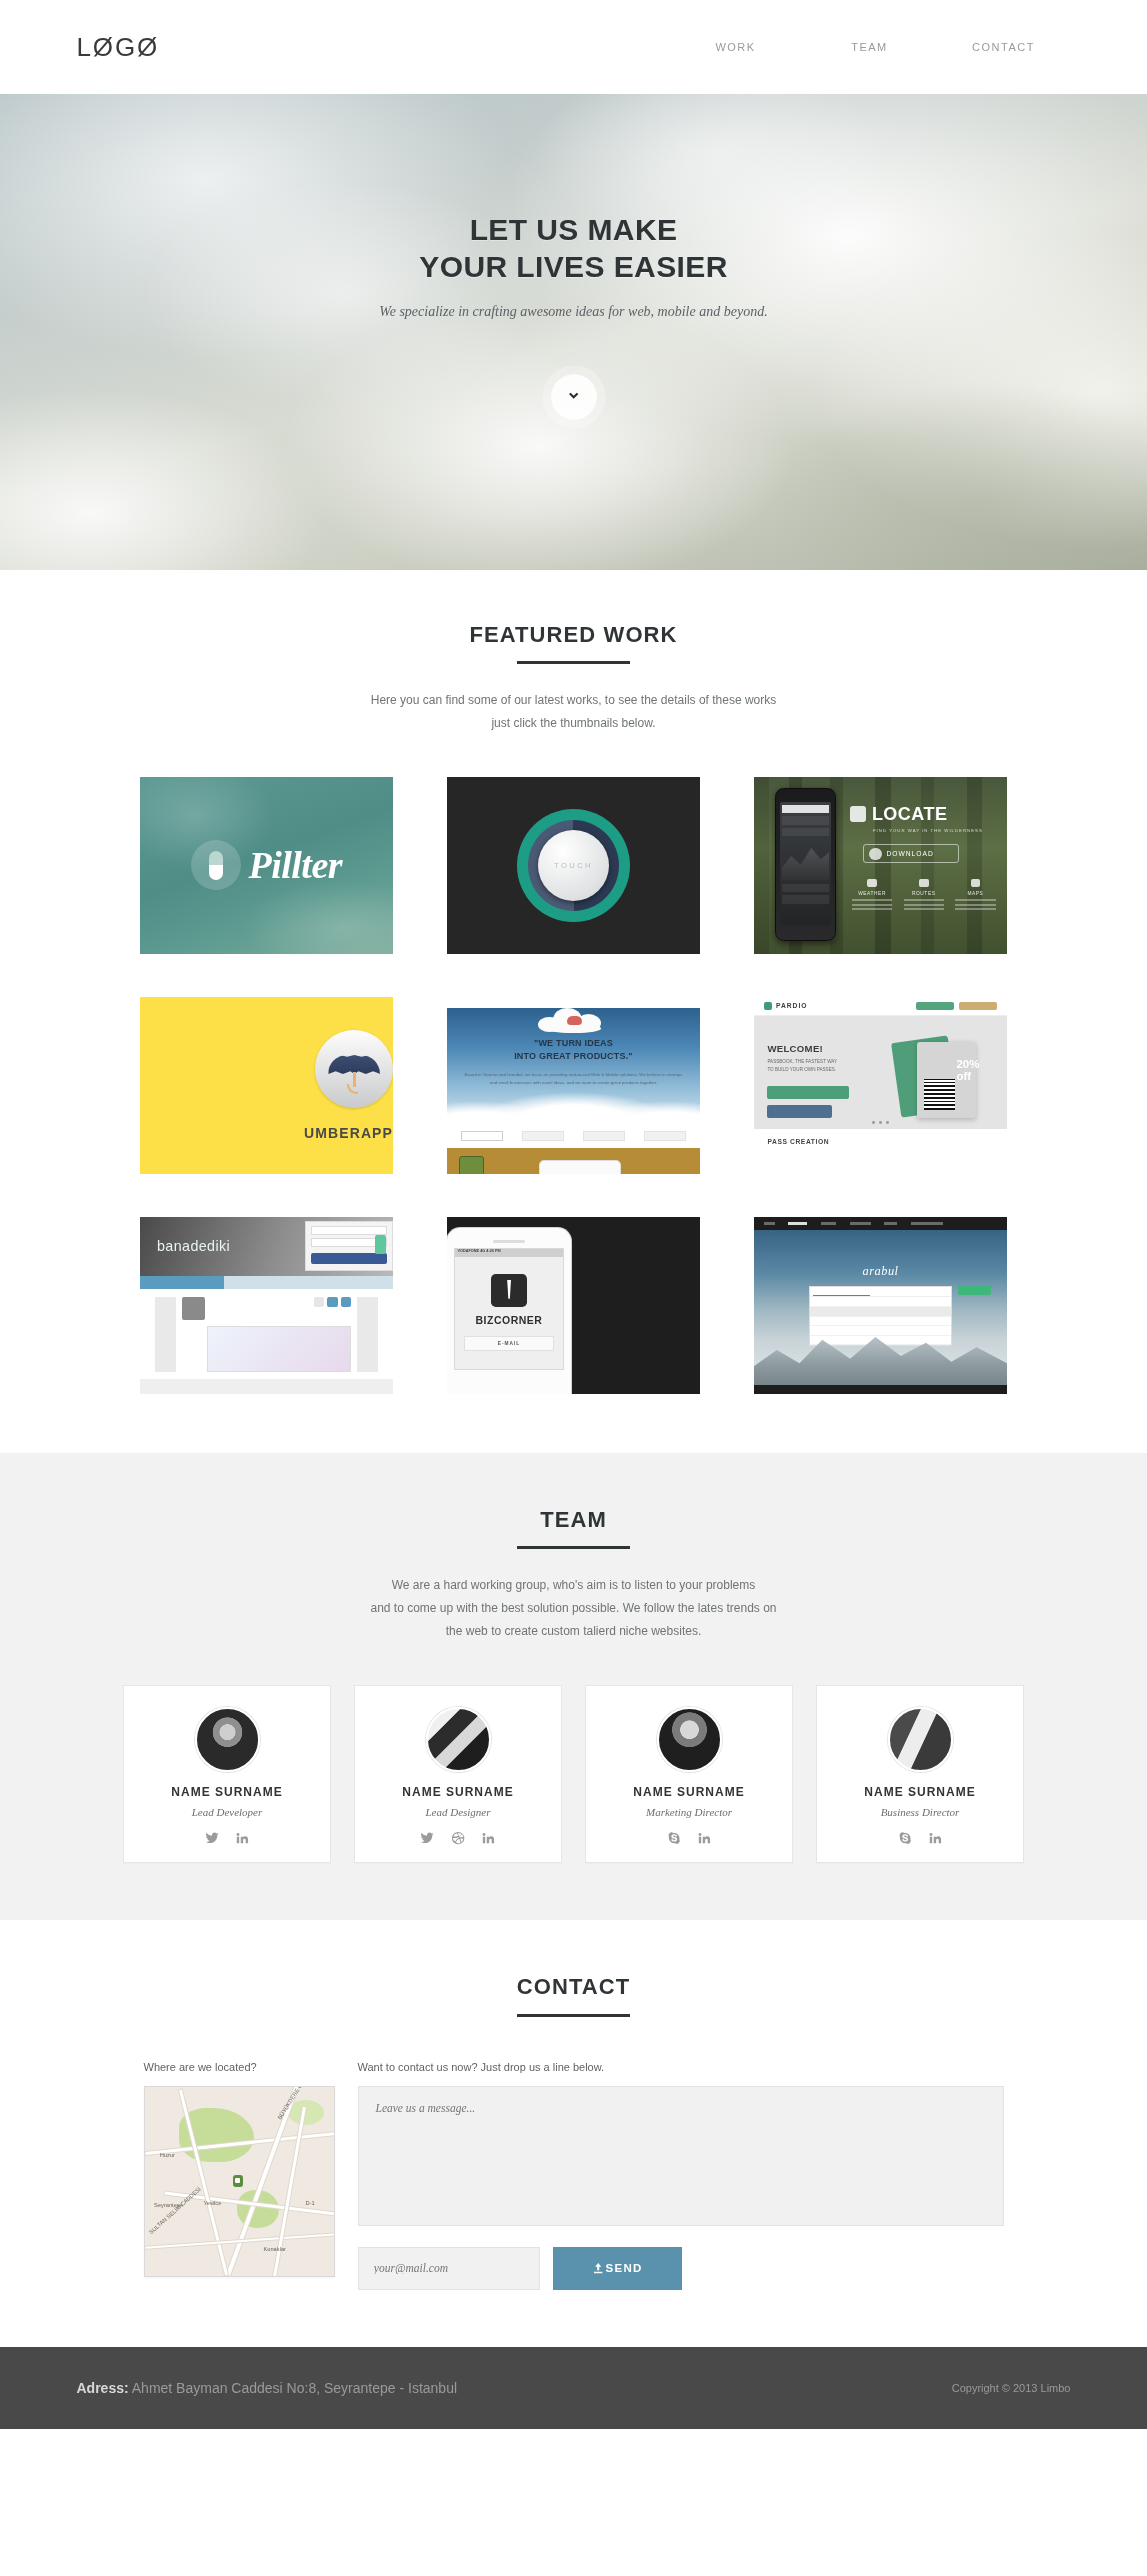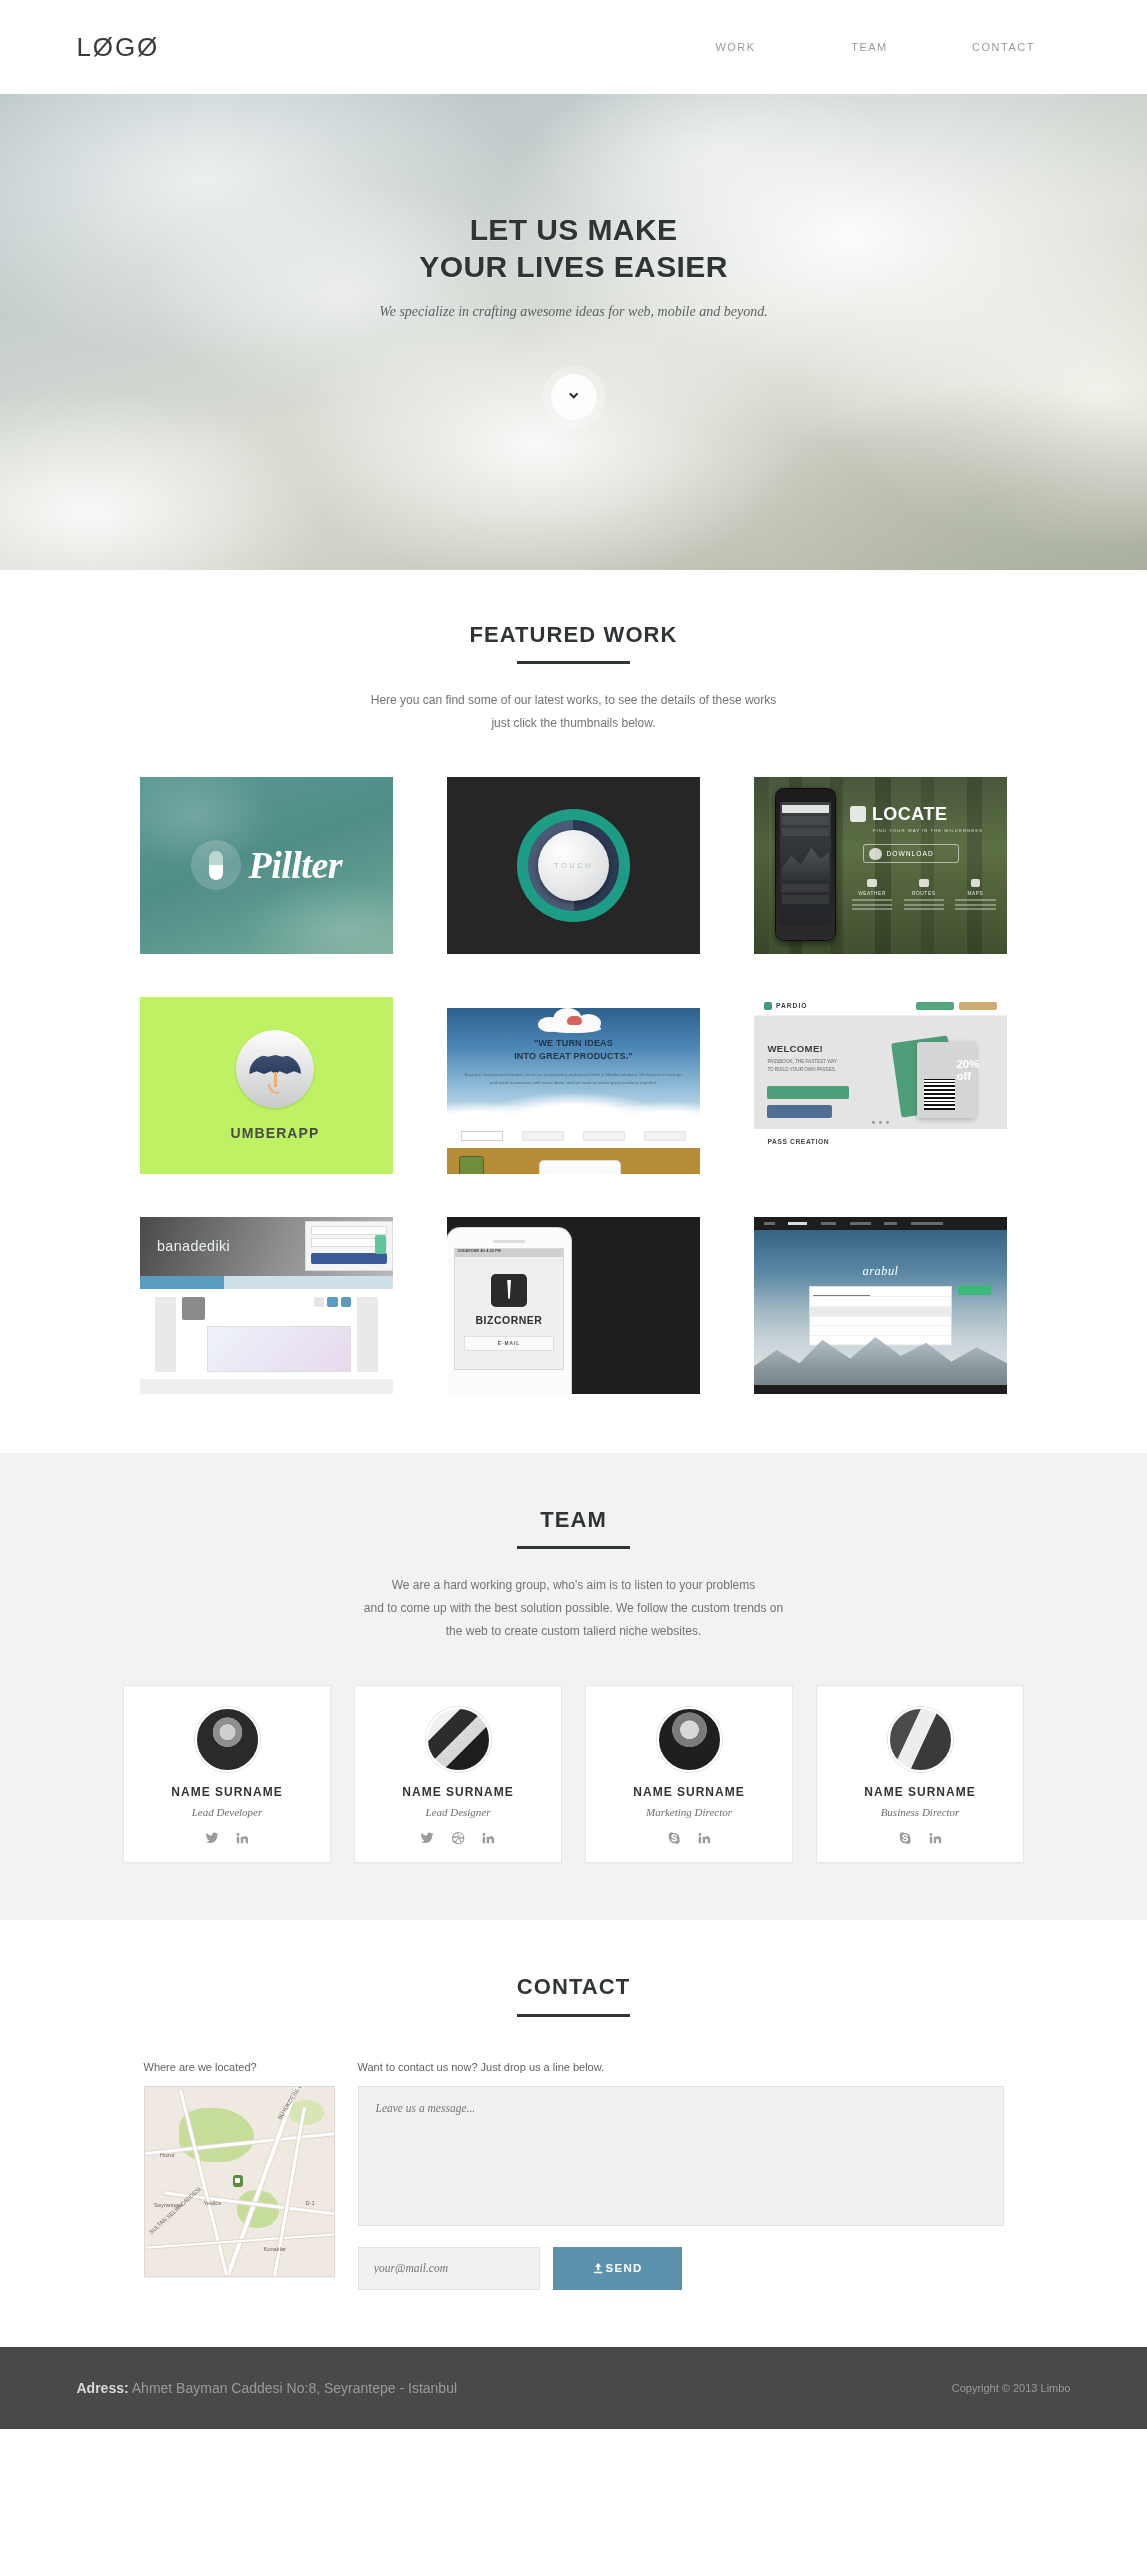--- a/index.html
+++ b/index.html
@@ -154,21 +154,21 @@
     border-radius:2.9px; display:flex; align-items:center; gap:4.8px; padding:0 4.8px; }
   .loc-dl-ic { width:12.4px; height:12.4px; border-radius:50%; background:rgba(255,255,255,.75); }
   .loc-dl-tx { font-size:6.7px; color:#fff; letter-spacing:1px; }
   .loc-cols { display:flex; gap:7.6px; margin-top:15.3px; }
   .loc-col { flex:1; text-align:center; }
   .loc-col .d { width:9.6px; height:8.6px; margin:0 auto 3.8px; background:rgba(255,255,255,.8); border-radius:1.9px; }
   .loc-col .h { font-size:4.8px; color:rgba(255,255,255,.85); letter-spacing:0.6px; }
   .loc-col .l { height:1.9px; background:rgba(255,255,255,.35); margin:2.9px 1.9px; }
 
   
-  .t-umber { background:#bef264; display:flex; flex-direction:column; align-items:center; justify-content:center;padding-left:17px; }
+  .t-umber { background:#fde047; display:flex; flex-direction:column; align-items:flex-end; justify-content:center;padding-left:17px; }
   .umb-circle {
     width:78px; height:78px; border-radius:50%;
     background:linear-gradient(180deg,#fdfdfd,#c9cacb);
     box-shadow:0 1px 2.9px rgba(0,0,0,.18); position:relative; overflow:hidden;
   }
   .umb-canopy { position:absolute; left:13.4px; top:25px; width:52px; height:19px;
     background:linear-gradient(180deg,#3c4e74,#2d3c5c);
     border-radius:26px 26px 0 0;
     clip-path:polygon(0 100%,0 40%,8% 8%,22% 0,36% 10%,50% 0,64% 10%,78% 0,92% 8%,100% 40%,100% 100%,86% 86%,72% 100%,58% 86%,50% 100%,42% 86%,28% 100%,14% 86%); }
   .umb-stick { position:absolute; left:38px; top:42px; width:2.9px; height:15.3px; background:#e8b273; }
@@ -609,21 +609,21 @@
       </div>
     </div>
   </section>
 
   <section class="team-section">
     <div class="section">
       <h2 class="sec-title">TEAM</h2>
       <div class="sec-rule"></div>
       <p class="sec-desc">
         <span>We are a hard working group, who's aim is to listen to your problems</span><br>
-        <span>and to come up with the best solution possible. We follow the custom trends on</span><br>
+        <span>and to come up with the best solution possible. We follow the lates trends on</span><br>
         <span>the web to create custom talierd niche websites.</span>
       </p>
 
       <div class="team-grid">
 
         <div class="member">
           <div class="avatar av-1"></div>
           <div class="m-name">NAME SURNAME</div>
           <div class="m-role">Lead Developer</div>
           <div class="m-social">

